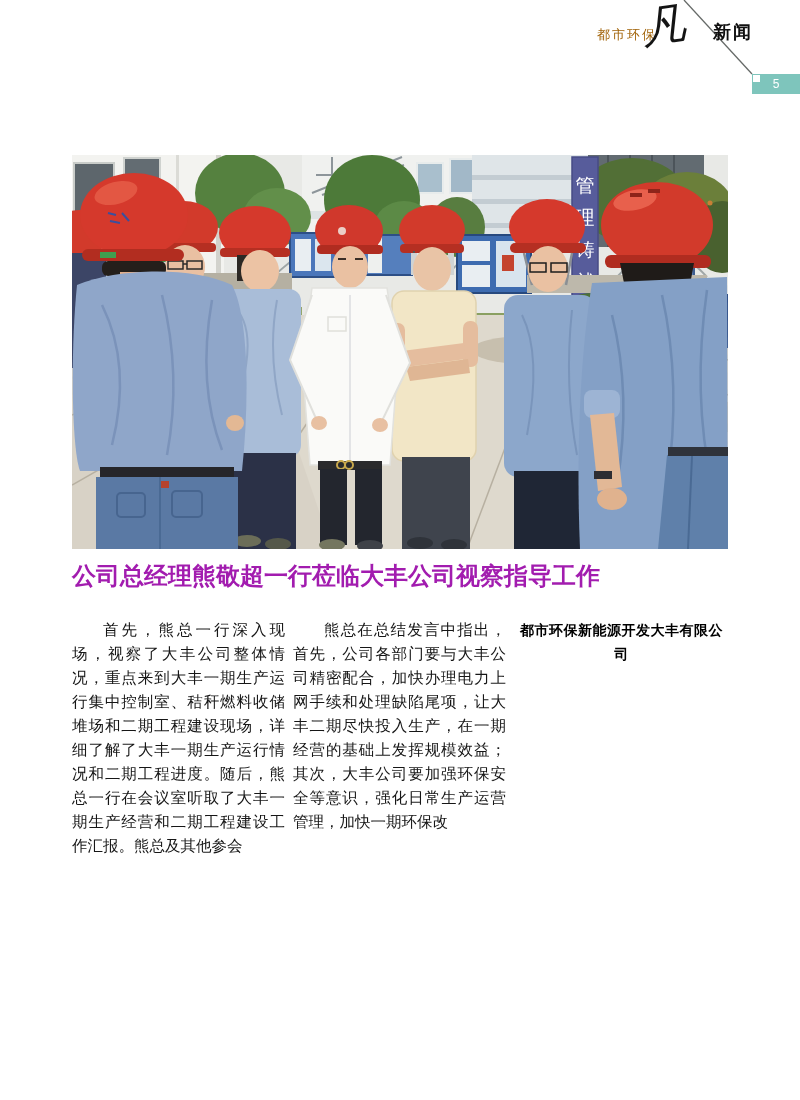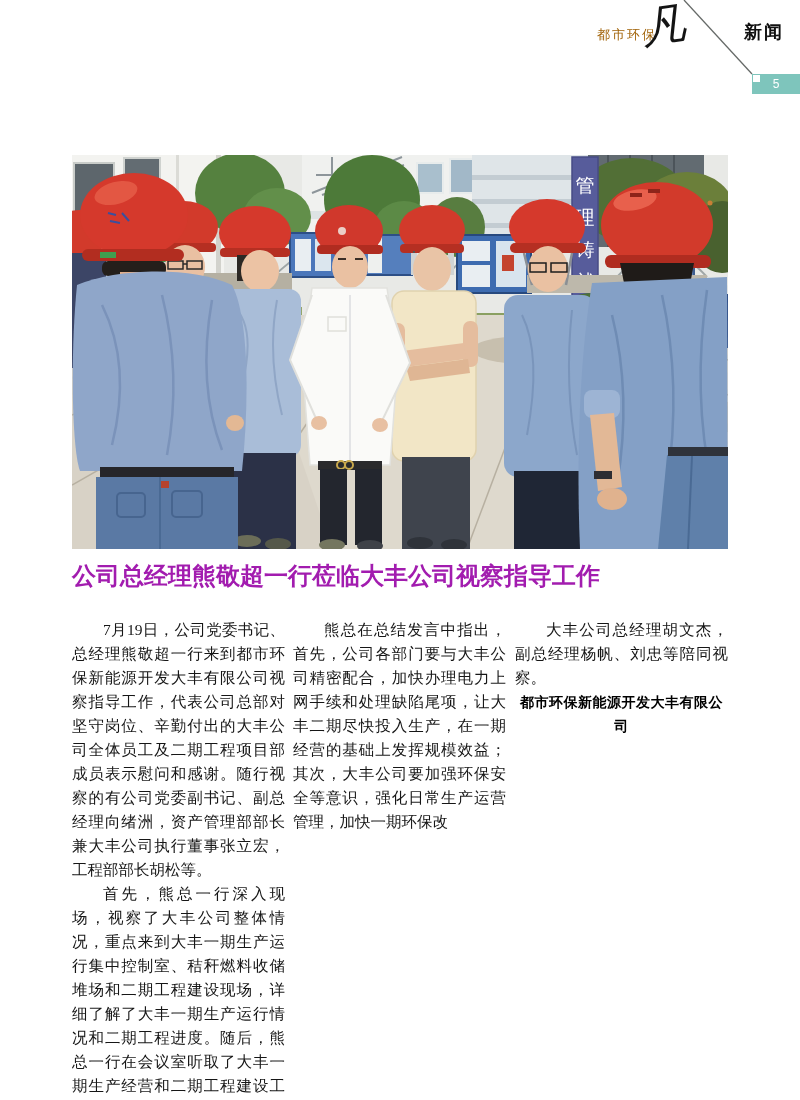--- a/index.html
+++ b/index.html
@@ -4,21 +4,21 @@
 <style>
   html,body{margin:0;padding:0;}
   body{width:800px;height:1100px;background:#ffffff;position:relative;overflow:hidden;
        font-family:"Liberation Serif",serif;color:#141414;}
   .abs{position:absolute;}
   
   .masthead-brand{left:597px;top:26px;font-size:13px;color:#a16207;letter-spacing:2px;
        font-family:"Liberation Sans",sans-serif;font-weight:normal;}
   .masthead-script{left:641px;top:4px;font-size:44px;line-height:1;color:#141414;
        font-family:"DejaVu Serif",serif;font-style:italic;transform:rotate(-8deg);}
-  .section-label{left:744px;top:20px;font-size:18px;font-weight:bold;color:#101010;
+  .section-label{left:713px;top:20px;font-size:18px;font-weight:bold;color:#101010;
        font-family:"Liberation Sans",sans-serif;letter-spacing:2px;}
   .header-line-svg{left:0;top:0;pointer-events:none;}
   .page-badge{left:752px;top:74px;width:48px;height:20px;background:#7ec5bc;}
   .badge-square{position:absolute;left:1px;top:1px;width:7px;height:7px;background:#ffffff;}
   .badge-number{display:block;width:100%;text-align:center;line-height:20px;font-size:12px;
        color:#ffffff;font-family:"Liberation Sans",sans-serif;}
   
   .photo{left:72px;top:155px;width:656px;height:394px;overflow:hidden;}
   
   .headline{left:72px;top:560px;width:656px;margin:0;text-align:left;font-size:24px;
@@ -301,22 +301,20 @@
     <polygon points="595,300 656,294 656,394 586,394" fill="#5f80aa"></polygon>
     <rect x="596" y="292" width="60" height="9" fill="#2f333b"></rect>
     <line x1="620" y1="301" x2="616" y2="394" stroke="#4a6a94" stroke-width="2"></line>
   </g>
 </svg>
 </figure>
 
 <h1 class="abs headline">公司总经理熊敬超一行莅临大丰公司视察指导工作</h1>
 
 <div class="abs col col-1">
-  <p class="indent">7月19日，公司党委书记、总经理熊敬超一行来到都市环保新能源开发大丰有限公司视察指导工作，代表公司总部对坚守岗位、辛勤付出的大丰公司全体员工及二期工程项目部成员表示慰问和感谢。随行视察的有公司党委副书记、副总经理向绪洲，资产管理部部长兼大丰公司执行董事张立宏，工程部部长胡松等。</p>
   <p class="indent">首先，熊总一行深入现场，视察了大丰公司整体情况，重点来到大丰一期生产运行集中控制室、秸秆燃料收储堆场和二期工程建设现场，详细了解了大丰一期生产运行情况和二期工程进度。随后，熊总一行在会议室听取了大丰一期生产经营和二期工程建设工作汇报。熊总及其他参会</p>
 </div>
 <div class="abs col col-2">
   <p class="indent">熊总在总结发言中指出，首先，公司各部门要与大丰公司精密配合，加快办理电力上网手续和处理缺陷尾项，让大丰二期尽快投入生产，在一期经营的基础上发挥规模效益；其次，大丰公司要加强环保安全等意识，强化日常生产运营管理，加快一期环保改</p>
 </div>
 <div class="abs col col-3">
-  <p class="indent">大丰公司总经理胡文杰，副总经理杨帆、刘忠等陪同视察。</p>
   <p class="signature">都市环保新能源开发大丰有限公司</p>
 </div>
 
 </body></html>

